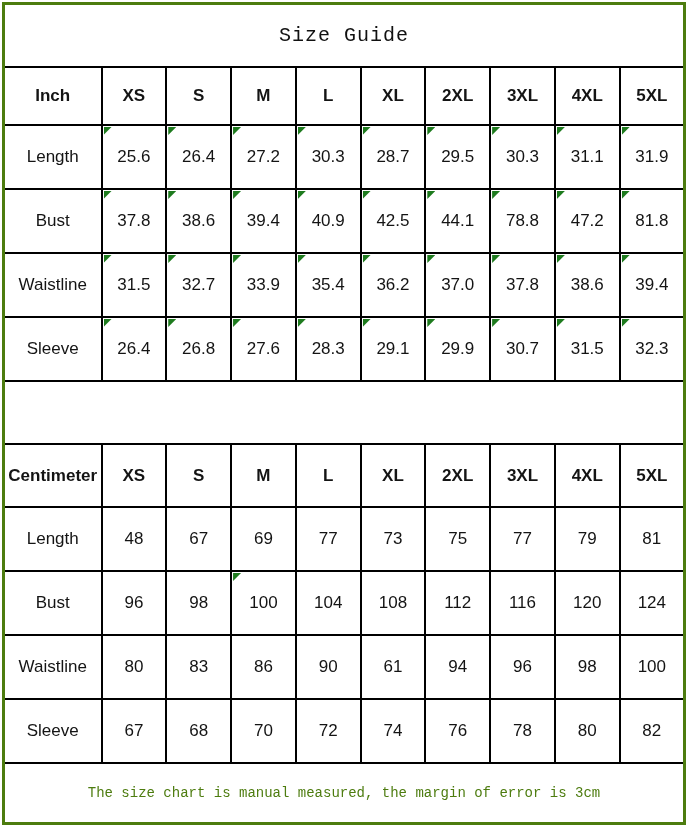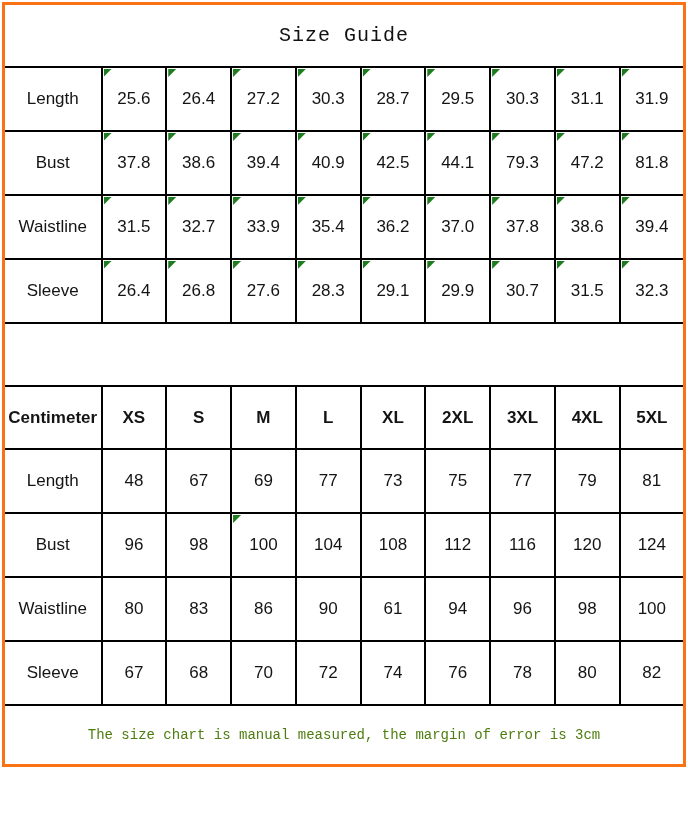--- a/index.html
+++ b/index.html
@@ -12,21 +12,21 @@
     height: 834px;
     font-family: "Liberation Sans", sans-serif;
     color: #141414;
     overflow: hidden;
   }
   table.size-guide {
     border-collapse: collapse;
     table-layout: fixed;
     width: 684px;
     margin: 2px;
-    border: 3px solid #f97316;
+    border: 3px solid #4d7c0f;
   }
   table.size-guide td {
     border: 2px solid #000;
     text-align: center;
     vertical-align: middle;
     position: relative;
     padding: 0;
     overflow: hidden;
   }
   td.title-cell {
@@ -83,20 +83,32 @@
       <col>
       <col>
       <col>
       <col>
       <col>
       <col>
   </colgroup>
   <tbody>
       <tr class="title-row">
         <td class="title-cell" colspan="10">Size Guide</td>
+      </tr>
+      <tr class="header-row inch">
+        <td class="header-cell unit-cell">Inch</td>
+        <td class="header-cell">XS</td>
+        <td class="header-cell">S</td>
+        <td class="header-cell">M</td>
+        <td class="header-cell">L</td>
+        <td class="header-cell">XL</td>
+        <td class="header-cell">2XL</td>
+        <td class="header-cell">3XL</td>
+        <td class="header-cell">4XL</td>
+        <td class="header-cell">5XL</td>
       </tr>
       <tr class="data-row">
         <td class="label-cell">Length</td>
         <td class="value-cell"><span class="marker"></span><span class="cell-text">25.6</span></td>
         <td class="value-cell"><span class="marker"></span><span class="cell-text">26.4</span></td>
         <td class="value-cell"><span class="marker"></span><span class="cell-text">27.2</span></td>
         <td class="value-cell"><span class="marker"></span><span class="cell-text">30.3</span></td>
         <td class="value-cell"><span class="marker"></span><span class="cell-text">28.7</span></td>
         <td class="value-cell"><span class="marker"></span><span class="cell-text">29.5</span></td>
         <td class="value-cell"><span class="marker"></span><span class="cell-text">30.3</span></td>
@@ -104,21 +116,21 @@
         <td class="value-cell"><span class="marker"></span><span class="cell-text">31.9</span></td>
       </tr>
       <tr class="data-row">
         <td class="label-cell">Bust</td>
         <td class="value-cell"><span class="marker"></span><span class="cell-text">37.8</span></td>
         <td class="value-cell"><span class="marker"></span><span class="cell-text">38.6</span></td>
         <td class="value-cell"><span class="marker"></span><span class="cell-text">39.4</span></td>
         <td class="value-cell"><span class="marker"></span><span class="cell-text">40.9</span></td>
         <td class="value-cell"><span class="marker"></span><span class="cell-text">42.5</span></td>
         <td class="value-cell"><span class="marker"></span><span class="cell-text">44.1</span></td>
-        <td class="value-cell"><span class="marker"></span><span class="cell-text">79.3</span></td>
+        <td class="value-cell"><span class="marker"></span><span class="cell-text">78.8</span></td>
         <td class="value-cell"><span class="marker"></span><span class="cell-text">47.2</span></td>
         <td class="value-cell"><span class="marker"></span><span class="cell-text">81.8</span></td>
       </tr>
       <tr class="data-row">
         <td class="label-cell">Waistline</td>
         <td class="value-cell"><span class="marker"></span><span class="cell-text">31.5</span></td>
         <td class="value-cell"><span class="marker"></span><span class="cell-text">32.7</span></td>
         <td class="value-cell"><span class="marker"></span><span class="cell-text">33.9</span></td>
         <td class="value-cell"><span class="marker"></span><span class="cell-text">35.4</span></td>
         <td class="value-cell"><span class="marker"></span><span class="cell-text">36.2</span></td>

